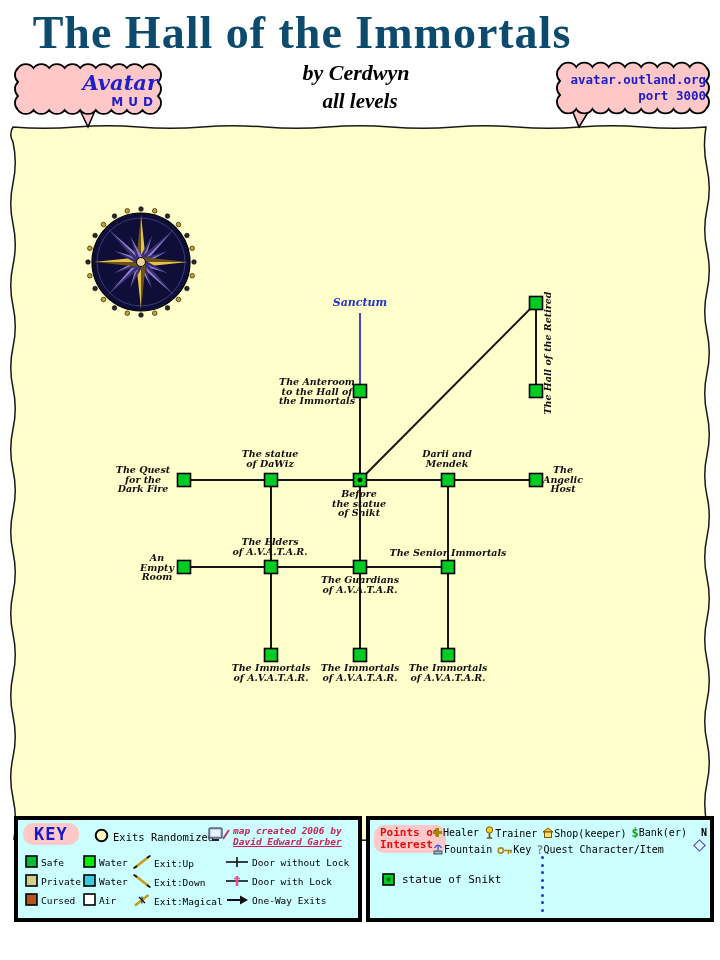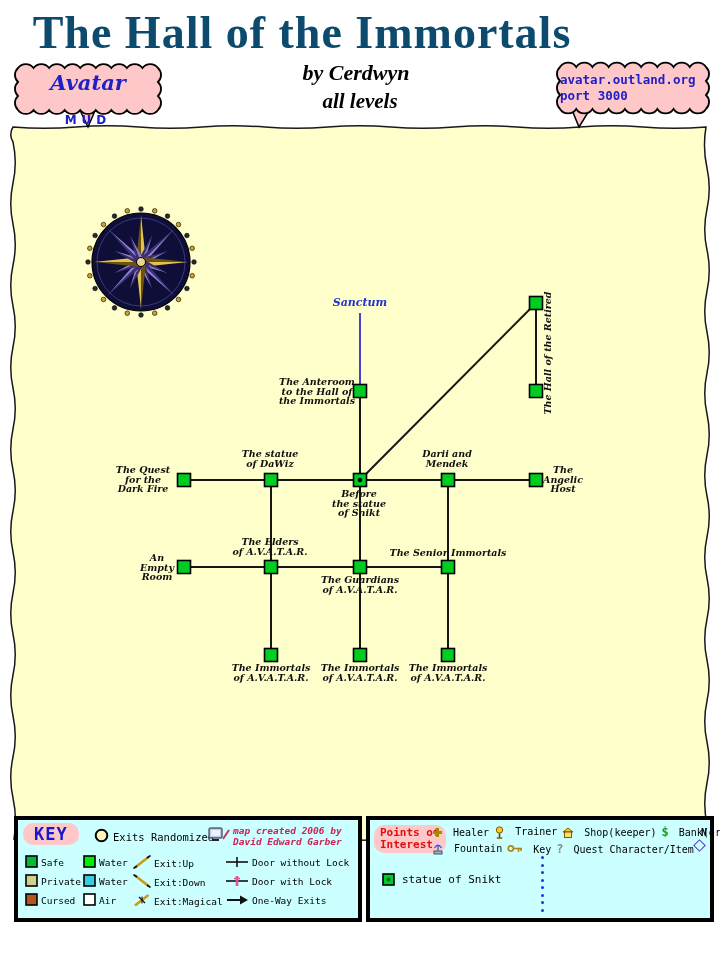--- a/index.html
+++ b/index.html
@@ -7,51 +7,51 @@
        font-family:"DejaVu Serif",serif}
   #main-svg{position:absolute;left:0;top:0;width:720px;height:960px}
 
   .title{position:absolute;top:6px;left:0;width:604px;text-align:center;
          font:bold 46px "Liberation Serif",serif;color:#0c4a6e;letter-spacing:1px}
   .byline{position:absolute;top:60px;left:0;width:712px;text-align:center;
           font:italic bold 22px "Liberation Serif",serif}
   .levels{position:absolute;top:89px;left:0;width:720px;text-align:center;
           font:italic bold 21px "Liberation Serif",serif}
 
-  .badge-left-text{position:absolute;left:18px;top:70px;width:140px;text-align:center;color:#2020C8}
+  .badge-left-text{position:absolute;left:18px;top:70px;width:140px;text-align:right;color:#2020C8}
   .avatar-line{font:italic bold 21px "DejaVu Serif",serif}
-  .mud-line{font:bold 12px "DejaVu Sans",sans-serif;letter-spacing:5px;margin-top:18px}
-  .badge-right-text{position:absolute;left:560px;top:72px;width:146px;text-align:left;
+  .mud-line{font:bold 12px "DejaVu Sans",sans-serif;letter-spacing:5px;margin-top:0}
+  .badge-right-text{position:absolute;left:560px;top:72px;width:146px;text-align:right;
           font:bold 12.5px "DejaVu Sans Mono",monospace;color:#2020C8;line-height:16px}
 
   .panel{position:absolute;top:816px;width:340px;height:98px;background:#CCFFFF;border:4px solid #000000}
   .key-box{left:14px}
   .poi-box{left:366px}
 
   .pill{background:#FFC8C8;border-radius:10px}
   .key-title{position:absolute;left:5px;top:3px;padding:1px 11px;
              font:bold 17px "DejaVu Sans Mono",monospace;color:#1818CC;letter-spacing:1px}
   .rand-icon{position:absolute;left:76px;top:8px}
   .rand-label{position:absolute;left:95px;top:11px;font:10.5px "DejaVu Sans Mono",monospace;color:#000;white-space:nowrap}
   .credit-icon{position:absolute;left:190px;top:6px}
   .credit{position:absolute;left:215px;top:5px;font:italic bold 9.5px "DejaVu Sans Mono",monospace;
           color:#CC2255;line-height:11px;white-space:nowrap}
-  .credit-name{cursor:pointer}
+  .credit-name{text-decoration:underline;cursor:pointer}
   .key-grid{position:absolute;left:7px;top:32px;display:grid;
             grid-template-columns:58px 50px 92px 124px;grid-auto-rows:19px;align-items:center;grid-auto-flow:row}
   .kcell{display:flex;align-items:flex-end;gap:3px}
   .kicon{display:inline-flex;align-items:center}
   .klabel{font:9.5px "DejaVu Sans Mono",monospace;white-space:nowrap;color:#000}
 
   .poi-title{position:absolute;left:4px;top:5px;padding:2px 6px;
              font:bold 11px "DejaVu Sans Mono",monospace;color:#DD1111;line-height:12px}
   .poi-row{position:absolute;left:62px;display:flex;gap:5px;align-items:center}
   #poi-row1{top:6px}
   #poi-row2{top:23px}
-  .poi-item{display:flex;align-items:flex-start;gap:10px}
+  .poi-item{display:flex;align-items:flex-end;gap:0}
   .picon{display:inline-flex;align-items:center}
   .plabel{font:10px "DejaVu Sans Mono",monospace;white-space:nowrap;color:#000}
   .glyph{font-family:"DejaVu Sans Mono",monospace;font-size:12px;line-height:10px}
   .dollar{color:#18A018}
   .quest-q{color:#8A8A8A}
   .statue-row{position:absolute;left:12px;top:53px;display:flex;gap:7px;align-items:center;
               font:11px "DejaVu Sans Mono",monospace;color:#000}
   .poi-n{position:absolute;right:3px;top:7px;font:bold 10px "DejaVu Sans Mono",monospace;color:#000}
   .poi-diamond{position:absolute;right:6px;top:21px;width:7px;height:7px;border:1.5px solid #5533CC;transform:rotate(45deg)}
   .poi-dots{position:absolute;left:171px;top:36px;display:flex;flex-direction:column;gap:4.5px}

